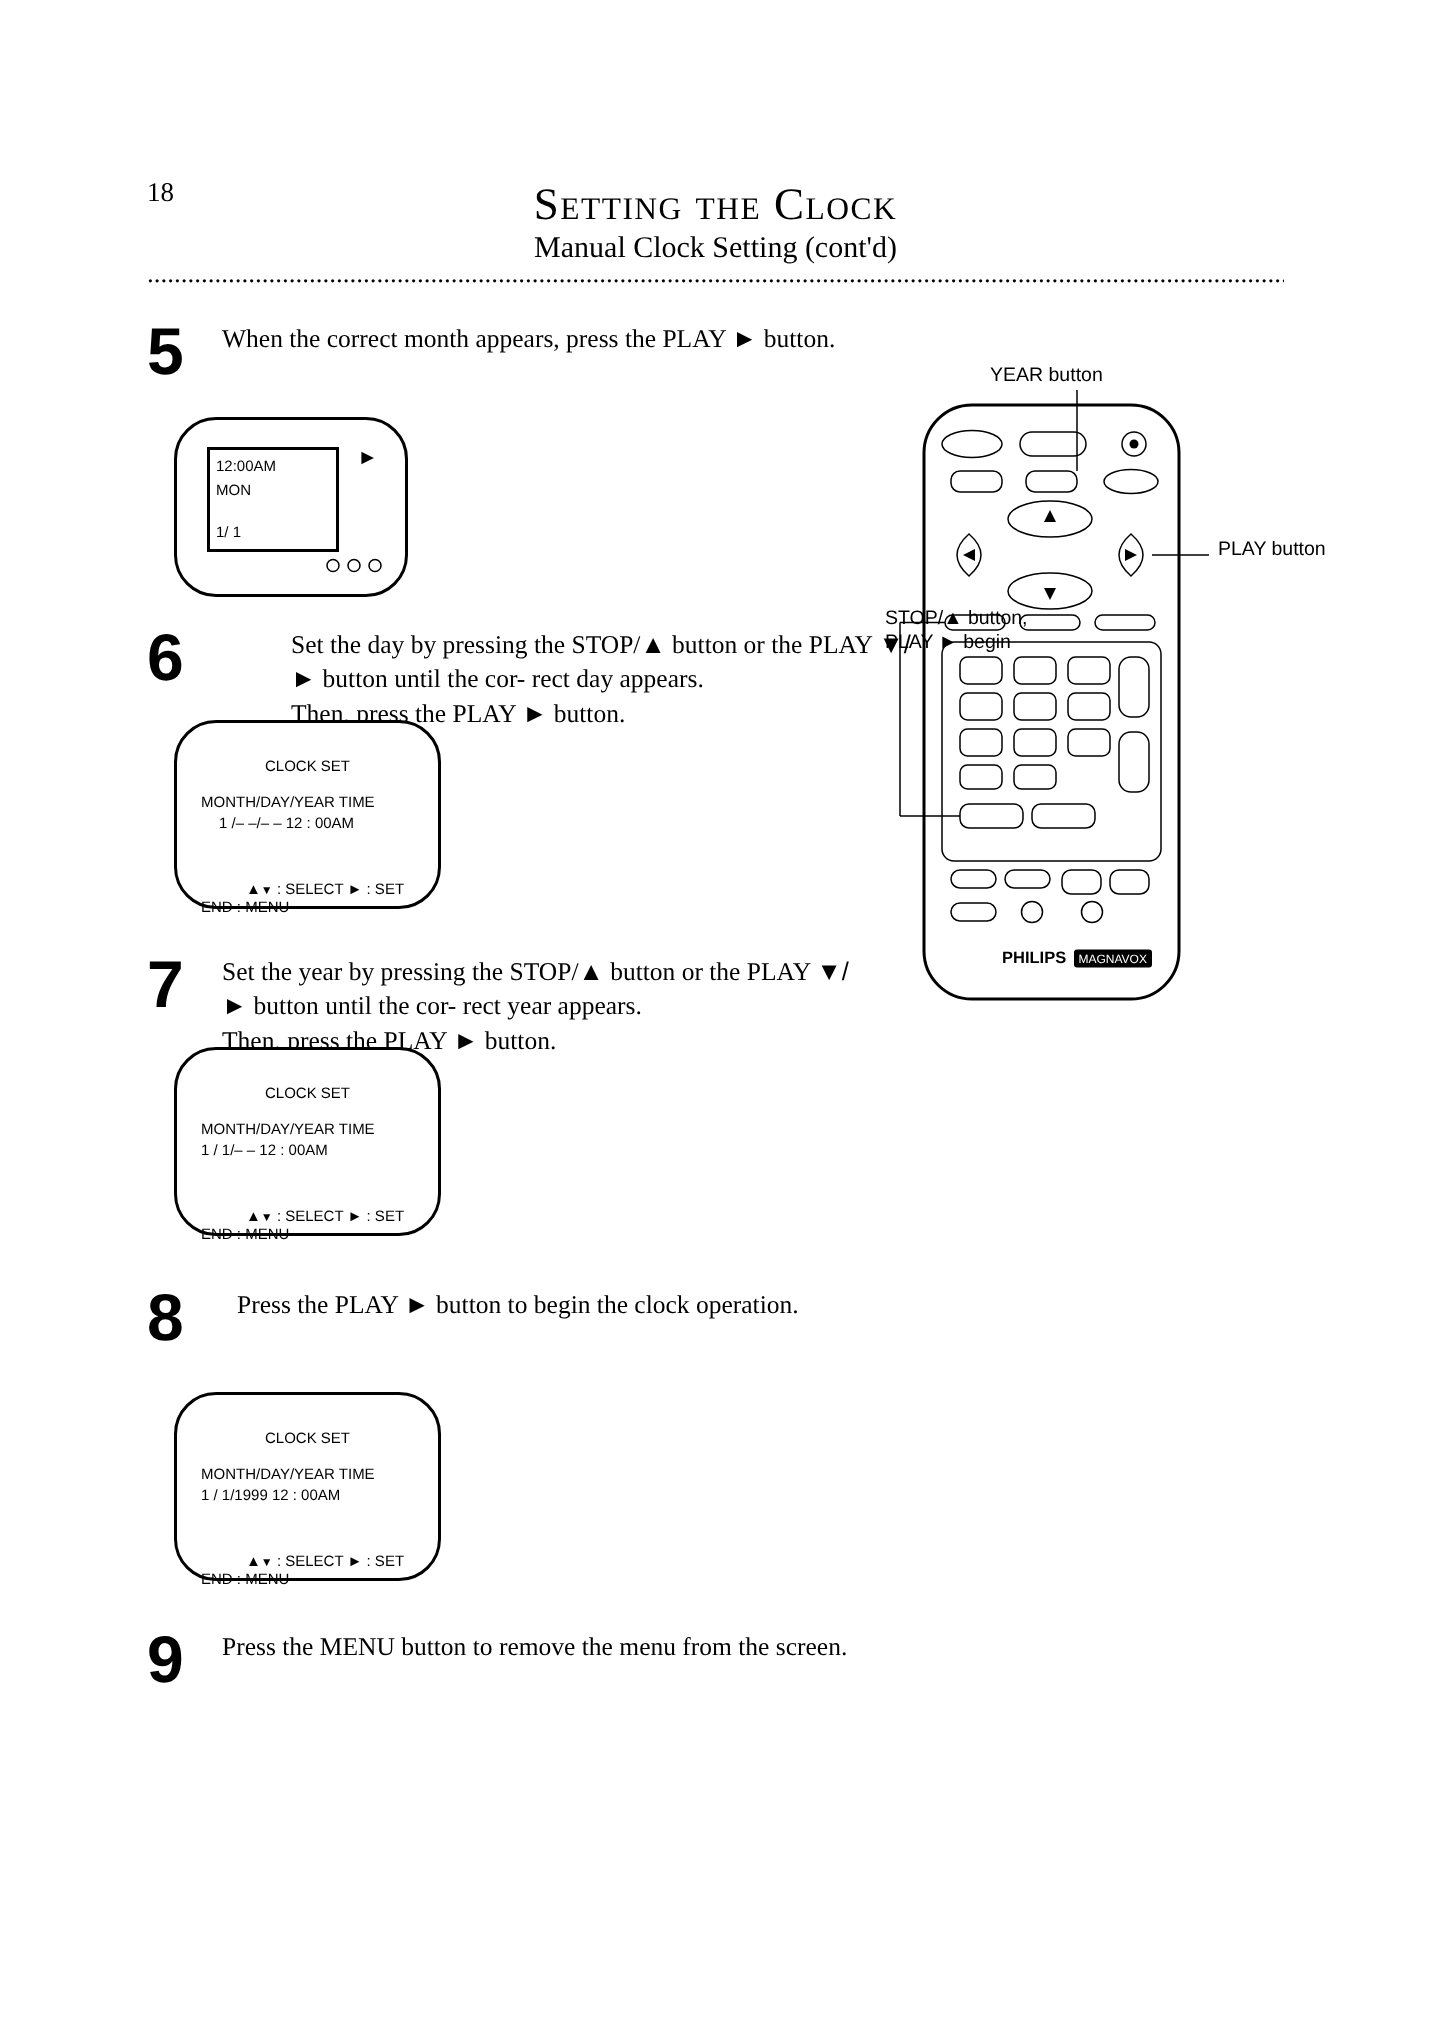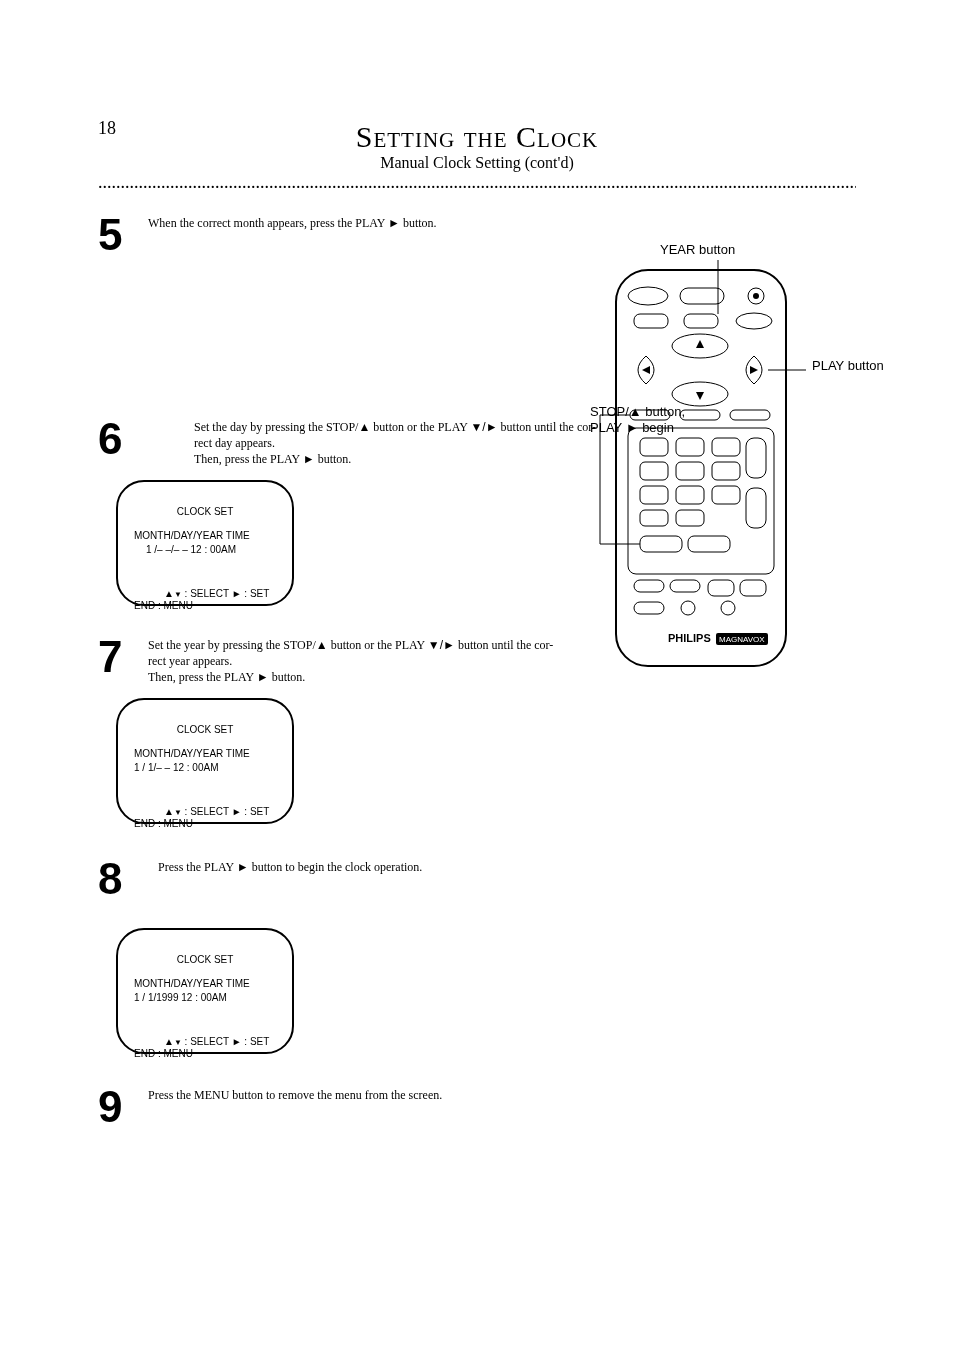--- a/index.html
+++ b/index.html
@@ -22,42 +22,42 @@
     left: 98px;
     width: 758px;
     text-align: center;
   }
   .header-title {
     font-size: 30px;
     font-variant: small-caps;
     letter-spacing: 1px;
   }
   .header-sub {
-    font-size: 16px;
+    font-size: 20px;
     margin-top: 4px;
     font-weight: normal;
   }
   .dots {
     position: absolute;
     top: 172px;
     left: 98px;
     width: 758px;
     font-size: 18px;
     letter-spacing: 0px;
     white-space: nowrap;
     overflow: hidden;
   }
   .step-num {
     font-size: 44px;
     font-family: Arial, sans-serif;
     font-weight: bold;
     position: absolute;
   }
   .step-text {
-    font-size: 12px;
+    font-size: 17px;
     line-height: 1.35;
     position: absolute;
     font-family: "Times New Roman", serif;
   }
   .screenbox {
     position: absolute;
     border: 2px solid #000;
     border-radius: 28px;
     background: #fff;
   }
@@ -95,20 +95,36 @@
     <span class="header-sub">Manual Clock Setting (cont'd)</span>
   </div>
 
   <div class="dots">.........................................................................................................................................................................................</div>
 
   <div class="step-num" style="left:98px; top:210px;">5</div>
   <div class="step-text" style="left:148px; top:215px; width:416px;">
     <span>When the correct month appears, press the PLAY </span><span class="tri">►</span><span> button.</span>
   </div>
 
+  <div class="screenbox" style="left:116px; top:278px; width:152px; height:116px;">
+
+    <div style="position:absolute; left:20px; top:18px; width:84px; height:66px; border:2px solid #000;">
+      <div style="position:absolute; left:4px; top:6px; font:10px Arial;">12:00AM</div>
+      <div style="position:absolute; left:4px; top:22px; font:10px Arial;">MON</div>
+      <div style="position:absolute; left:4px; top:50px; font:10px Arial;">1/ 1</div>
+    </div>
+
+    <div style="position:absolute; right:18px; top:16px; font:14px Arial;">►</div>
+
+    <svg style="position:absolute; left:96px; top:90px;" width="50" height="14">
+      <circle cx="8" cy="7" r="4" fill="none" stroke="#000"></circle>
+      <circle cx="22" cy="7" r="4" fill="none" stroke="#000"></circle>
+      <circle cx="36" cy="7" r="4" fill="none" stroke="#000"></circle>
+    </svg>
+  </div>
 
   <div class="step-num" style="left:98px; top:414px;">6</div>
   <div class="step-text" style="left:148px; top:419px; width:420px;margin-left:46px;">
     <span>Set the day by pressing the STOP/</span><span class="tri">▲</span><span> button or the PLAY </span><span class="tri">▼/►</span><span> button until the cor- rect day appears.</span><br>
     <span>Then, press the PLAY </span><span class="tri">►</span><span> button.</span>
   </div>
 
   <div class="screenbox" style="left:116px; top:480px; width:174px; height:122px;">
     <div class="inner-line" style="left:0; width:100%; top:10px; text-align:center;">CLOCK SET</div>
     <div class="inner-line" style="left:16px; top:34px;">MONTH/DAY/YEAR     TIME</div>

